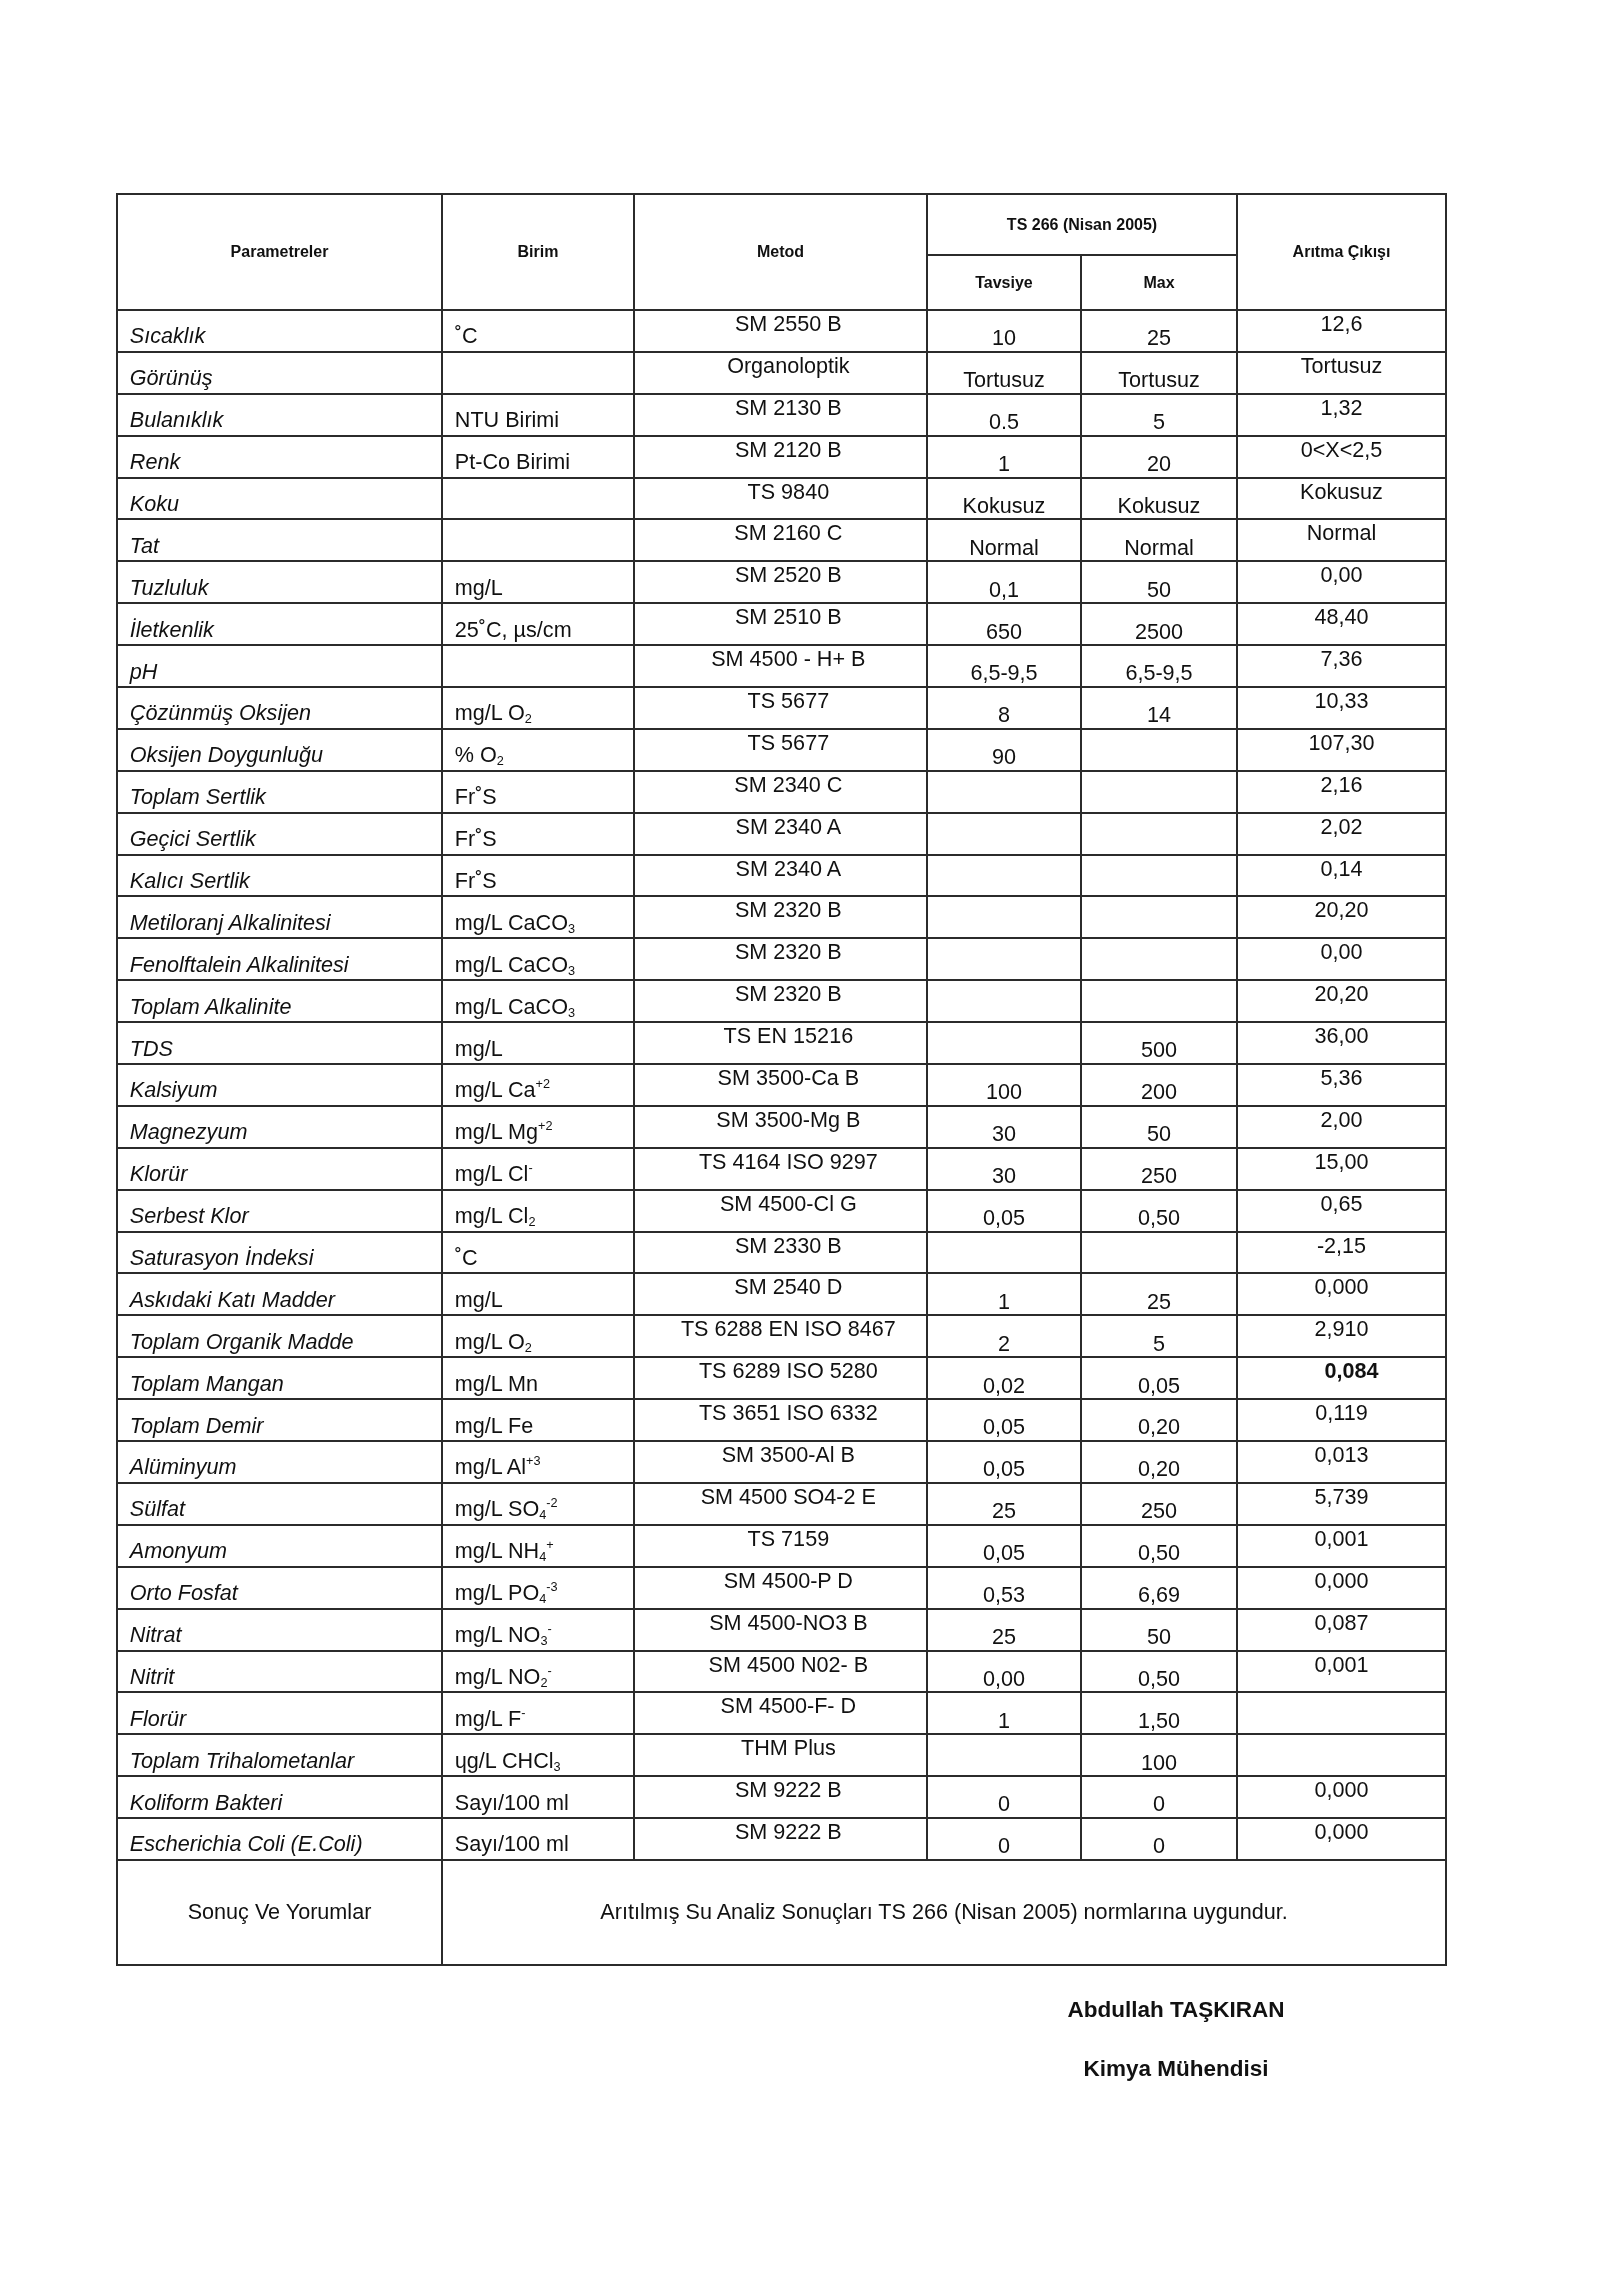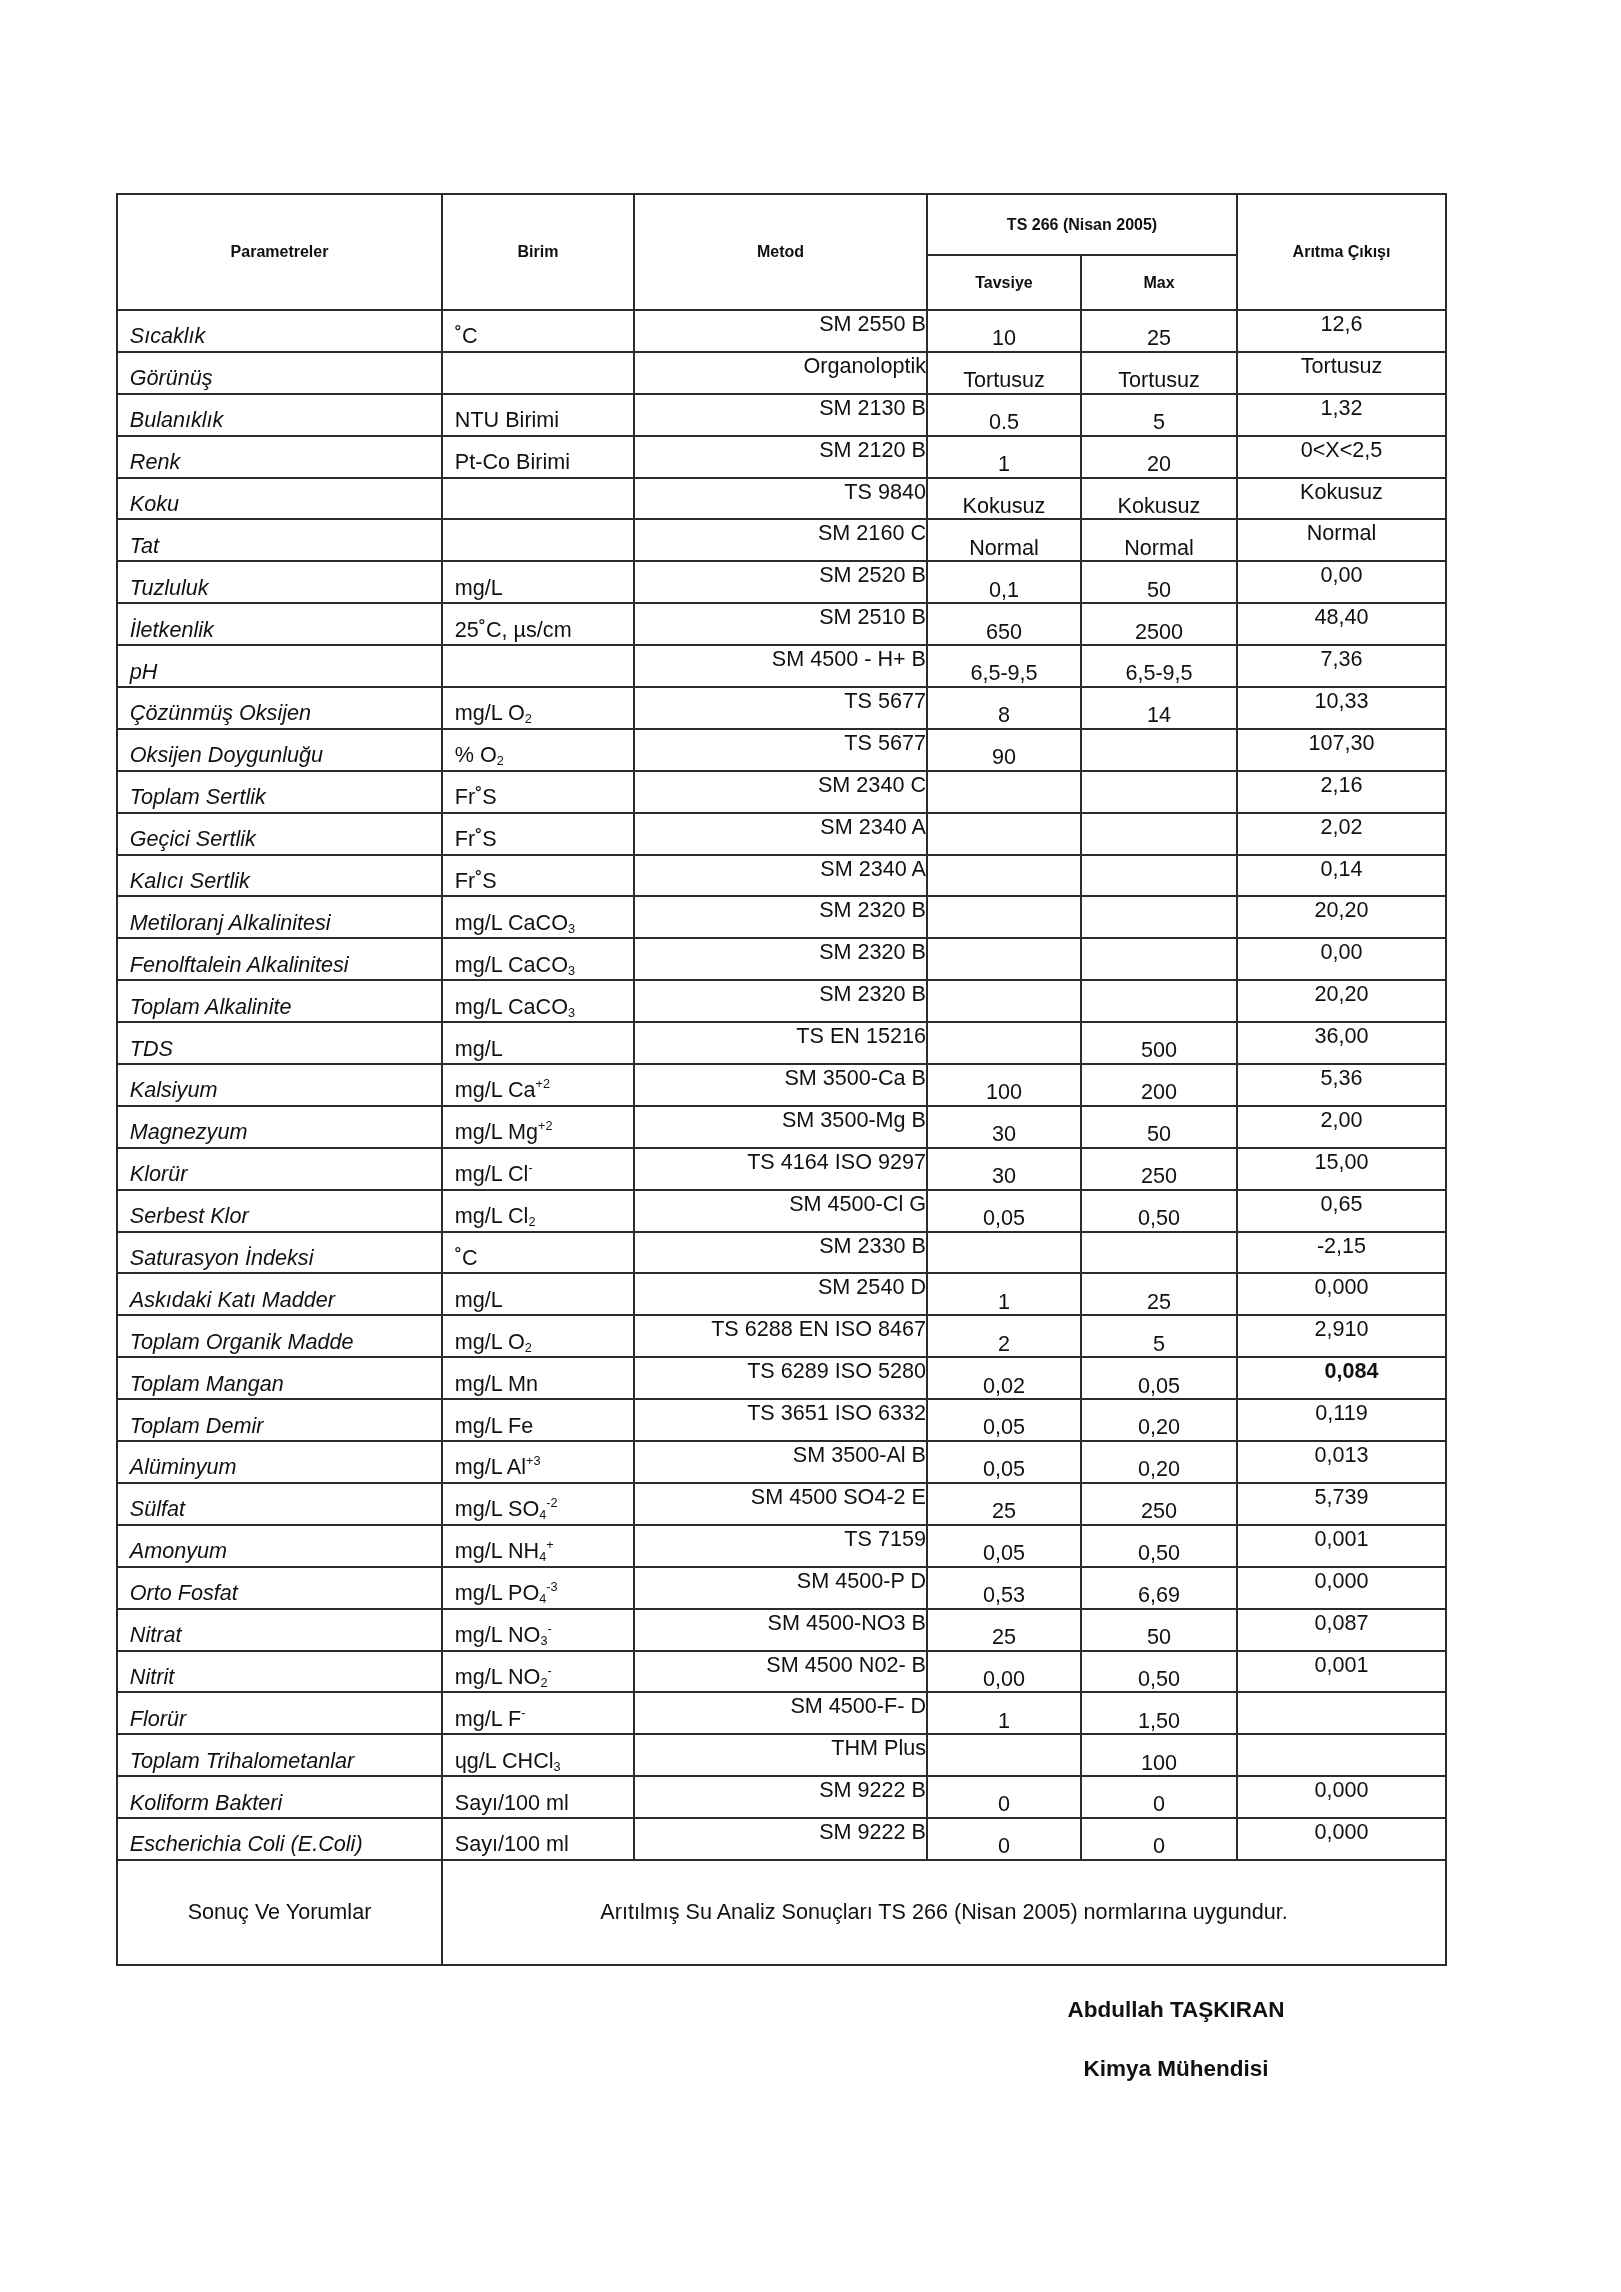--- a/index.html
+++ b/index.html
@@ -34,21 +34,21 @@
       font-weight: bold;
       font-size: 16px;
       text-align: center;
       vertical-align: middle;
     }
     .hdr-top th { height: 59px; }
     .hdr-sub th { height: 53px; }
     .data-row td { height: 36px; line-height: 21.6px; }
     .c-param { padding-left: 11.8px !important; text-align: left; vertical-align: bottom; padding-bottom: 3.9px !important; font-style: italic; }
     .c-unit { padding-left: 11.8px !important; text-align: left; vertical-align: bottom; padding-bottom: 3.9px !important; }
-    .c-method { padding-left: 15.7px !important; text-align: right; vertical-align: top; padding-top: 2px !important; }
+    .c-method { padding-left: 15.7px !important; text-align: center; vertical-align: top; padding-top: 2px !important; }
     .c-rec, .c-max { text-align: center; vertical-align: bottom; padding-bottom: 2px !important; }
     .c-out { text-align: center; vertical-align: top; padding-top: 2px !important; }
     .c-out.bold { font-weight: bold; padding-left: 20px; }
     .comment-row td { height: 103px; text-align: center; vertical-align: middle; margin-top: 46px; }
     sub, sup { font-size: 12.7px; line-height: 0; }
     sub { vertical-align: -2.9px; }
     sup { vertical-align: 8.8px; }
     .signature {
       position: absolute;
       left: 980px;

